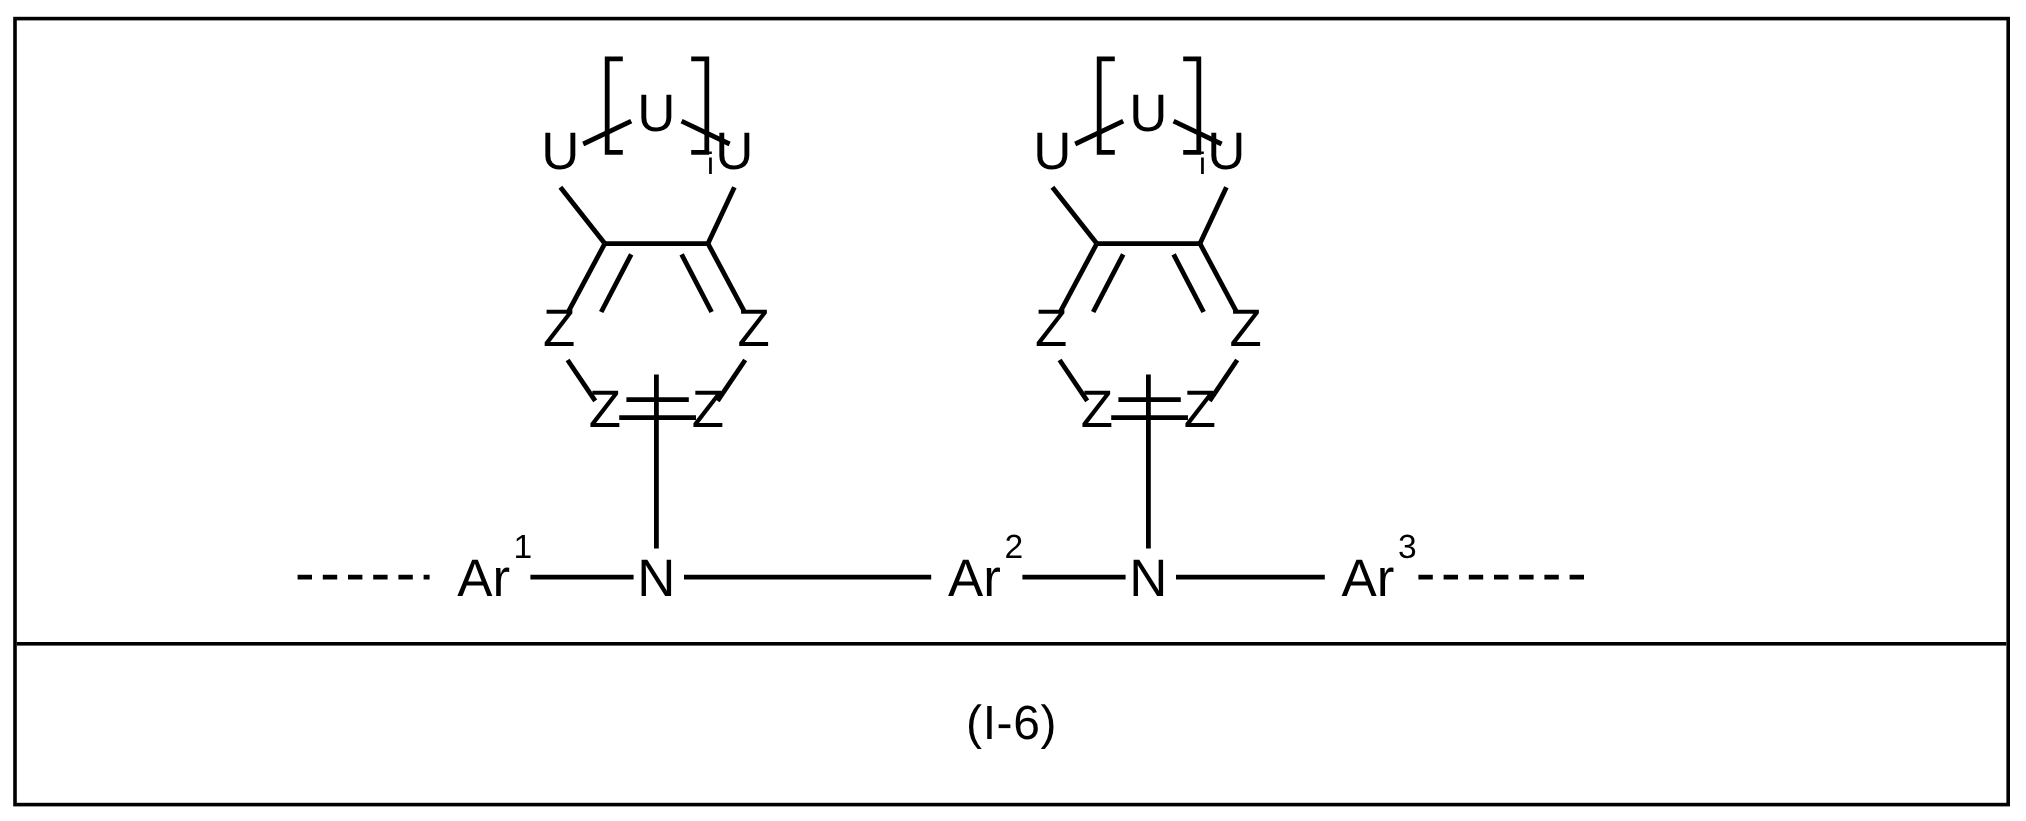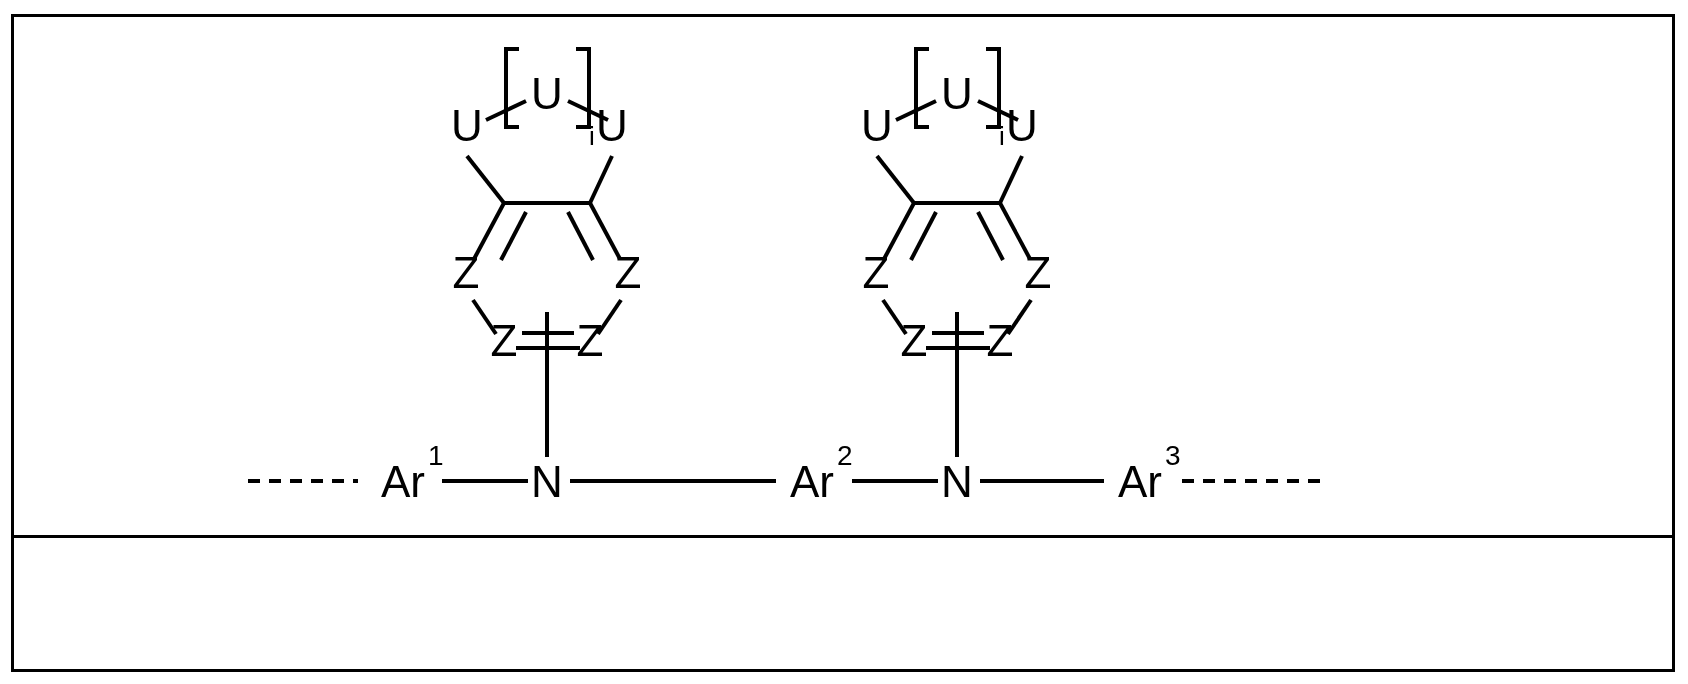--- a/index.html
+++ b/index.html
@@ -214,14 +214,17 @@
 
         <text class="atom-label" x="1126" y="480">Ar</text>
         <text class="atom-label-sup" x="1151" y="448">3</text>
 
         <line class="bond-dashed" x1="1168" y1="464" x2="1310" y2="464"></line>
       </g>
 
     </svg>
   </div>
 
+  <div id="caption-pane">
+    <span id="caption-text">(I-6)</span>
+  </div>
 
 </div>
 
 </body></html>

